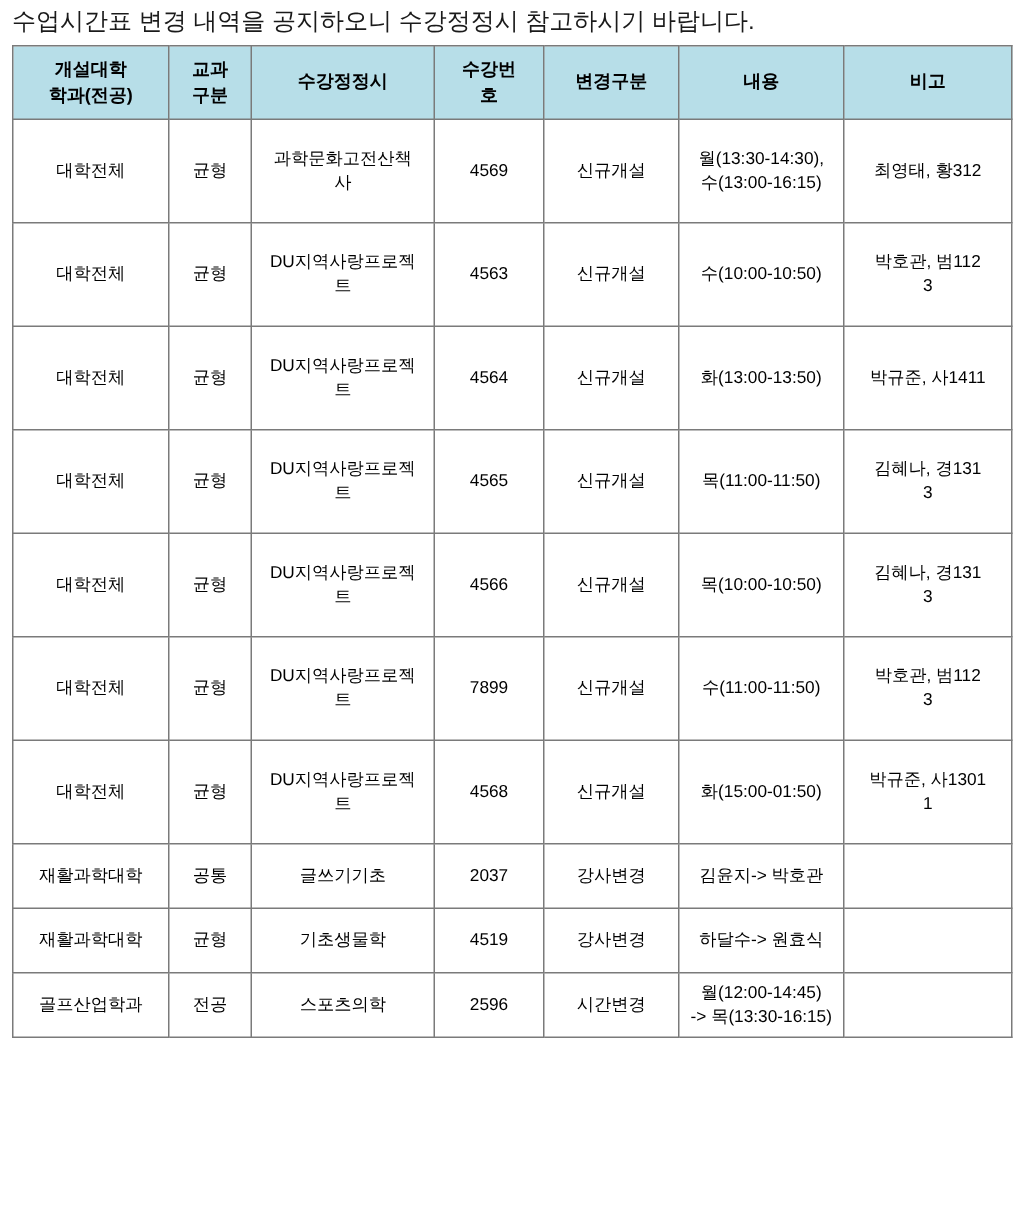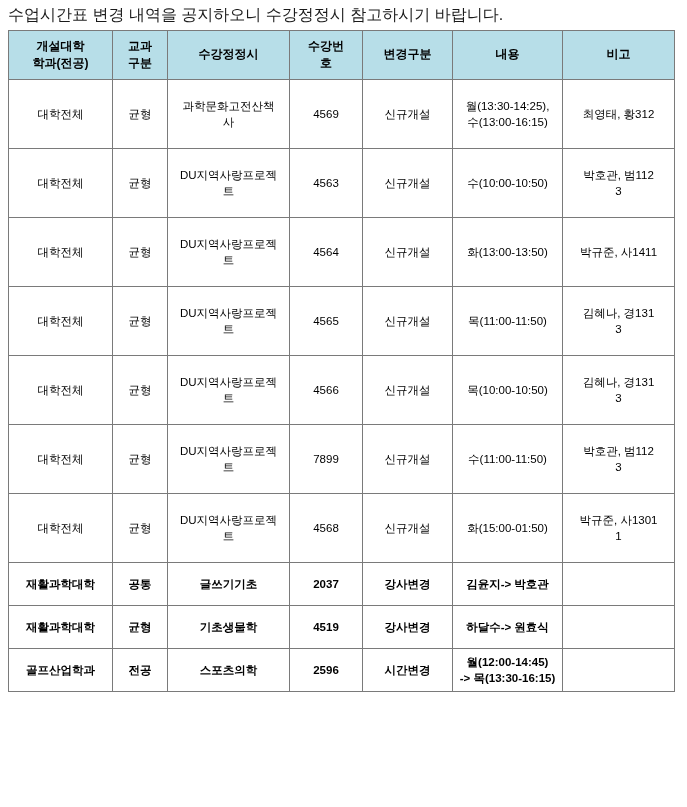--- a/index.html
+++ b/index.html
@@ -53,21 +53,21 @@
   
   col.c0 { width: 104px; }
   col.c1 { width: 55px; }
   col.c2 { width: 122px; }
   col.c3 { width: 73px; }
   col.c4 { width: 90px; }
   col.c5 { width: 110px; }
   col.c6 { width: 112px; }
 
   tbody tr.tall td { height: 62px; }
-  tbody tr.short td { height: 36px; font-weight: bold; }
+  tbody tr.short td { height: 36px; }
 
   td.cell-text {
     font-size: 11.5px;
   }
   .blank { }
 </style>
 </head>
 <body>
 
 <div class="page">
@@ -117,21 +117,21 @@
       <tr class="tall">
         <td class="cell-text">대학전체</td>
         <td class="cell-text">균형</td>
         <td class="cell-text">
           <div>과학문화고전산책</div>
           <div>사</div>
         </td>
         <td class="cell-text">4569</td>
         <td class="cell-text">신규개설</td>
         <td class="cell-text">
-          <div>월(13:30-14:25),</div>
+          <div>월(13:30-14:30),</div>
           <div>수(13:00-16:15)</div>
         </td>
         <td class="cell-text">
           <div>최영태, 황312</div>
           <div></div>
         </td>
       </tr>
 
       <tr class="tall">
         <td class="cell-text">대학전체</td>

